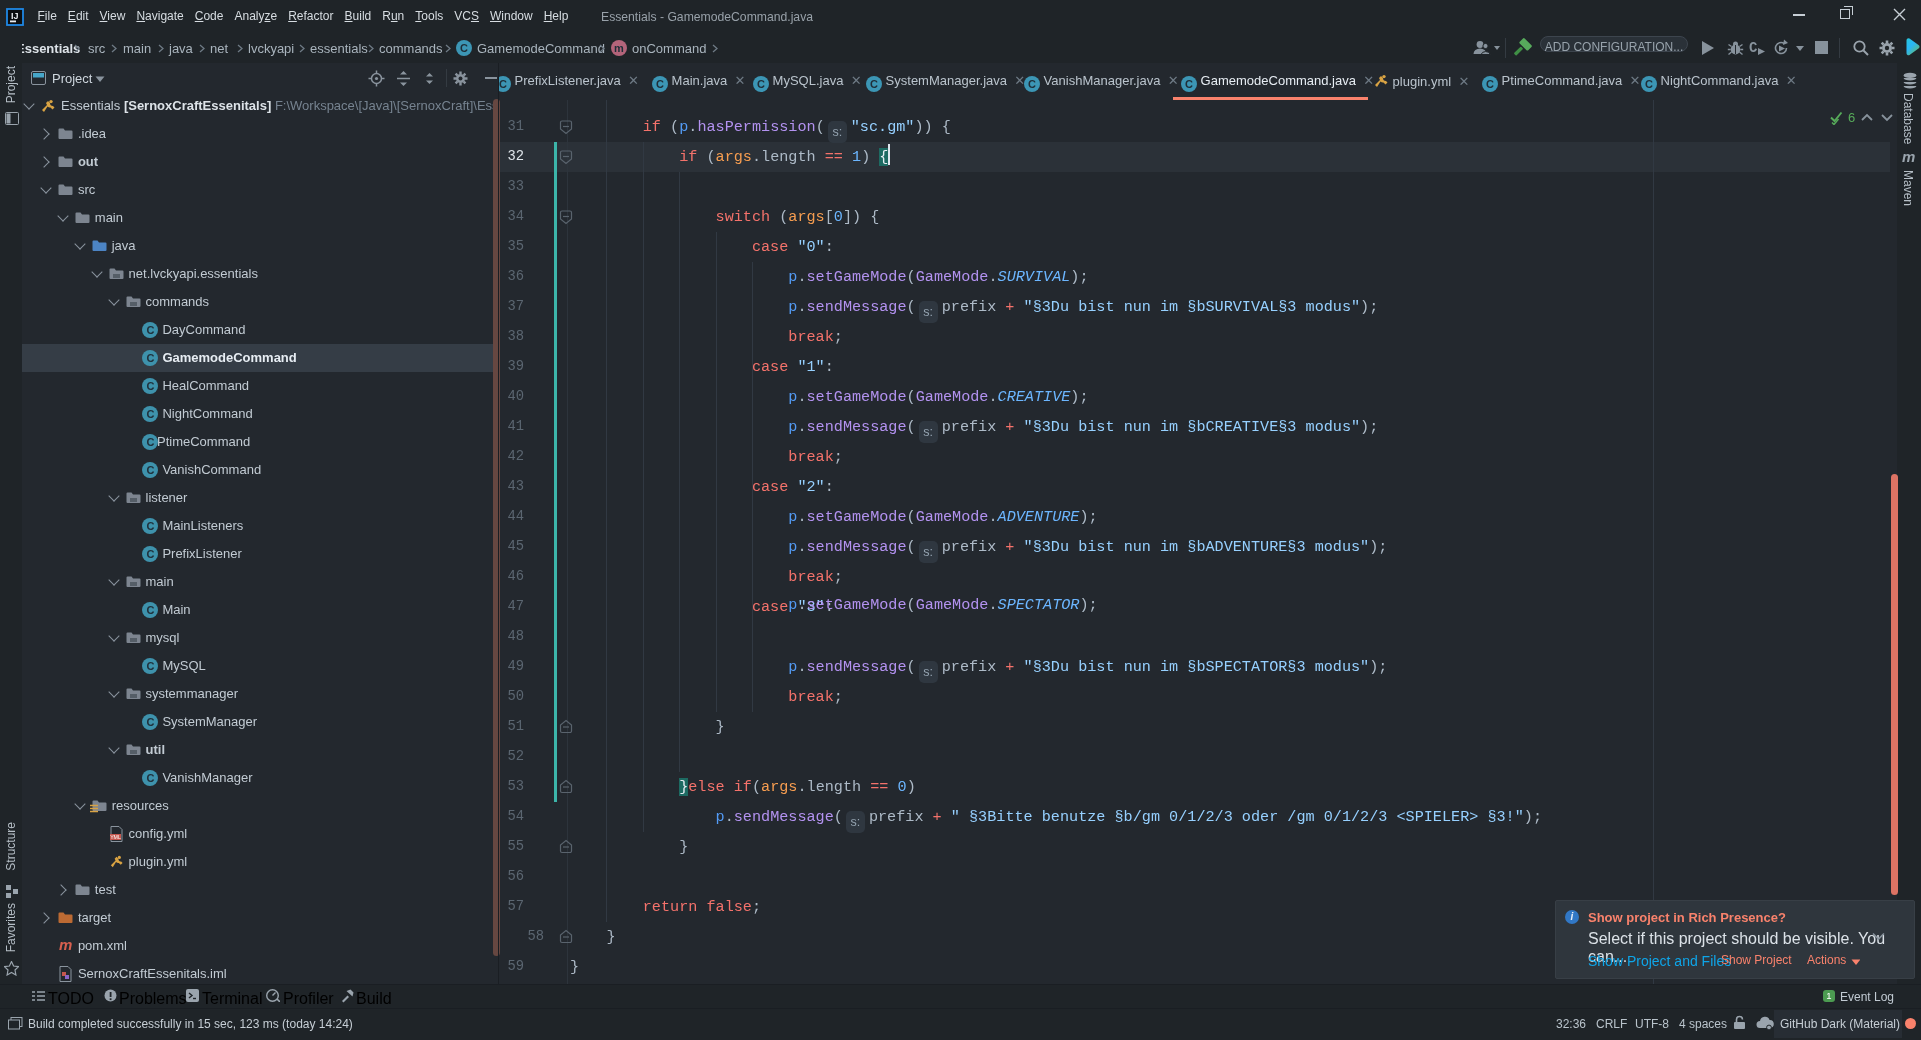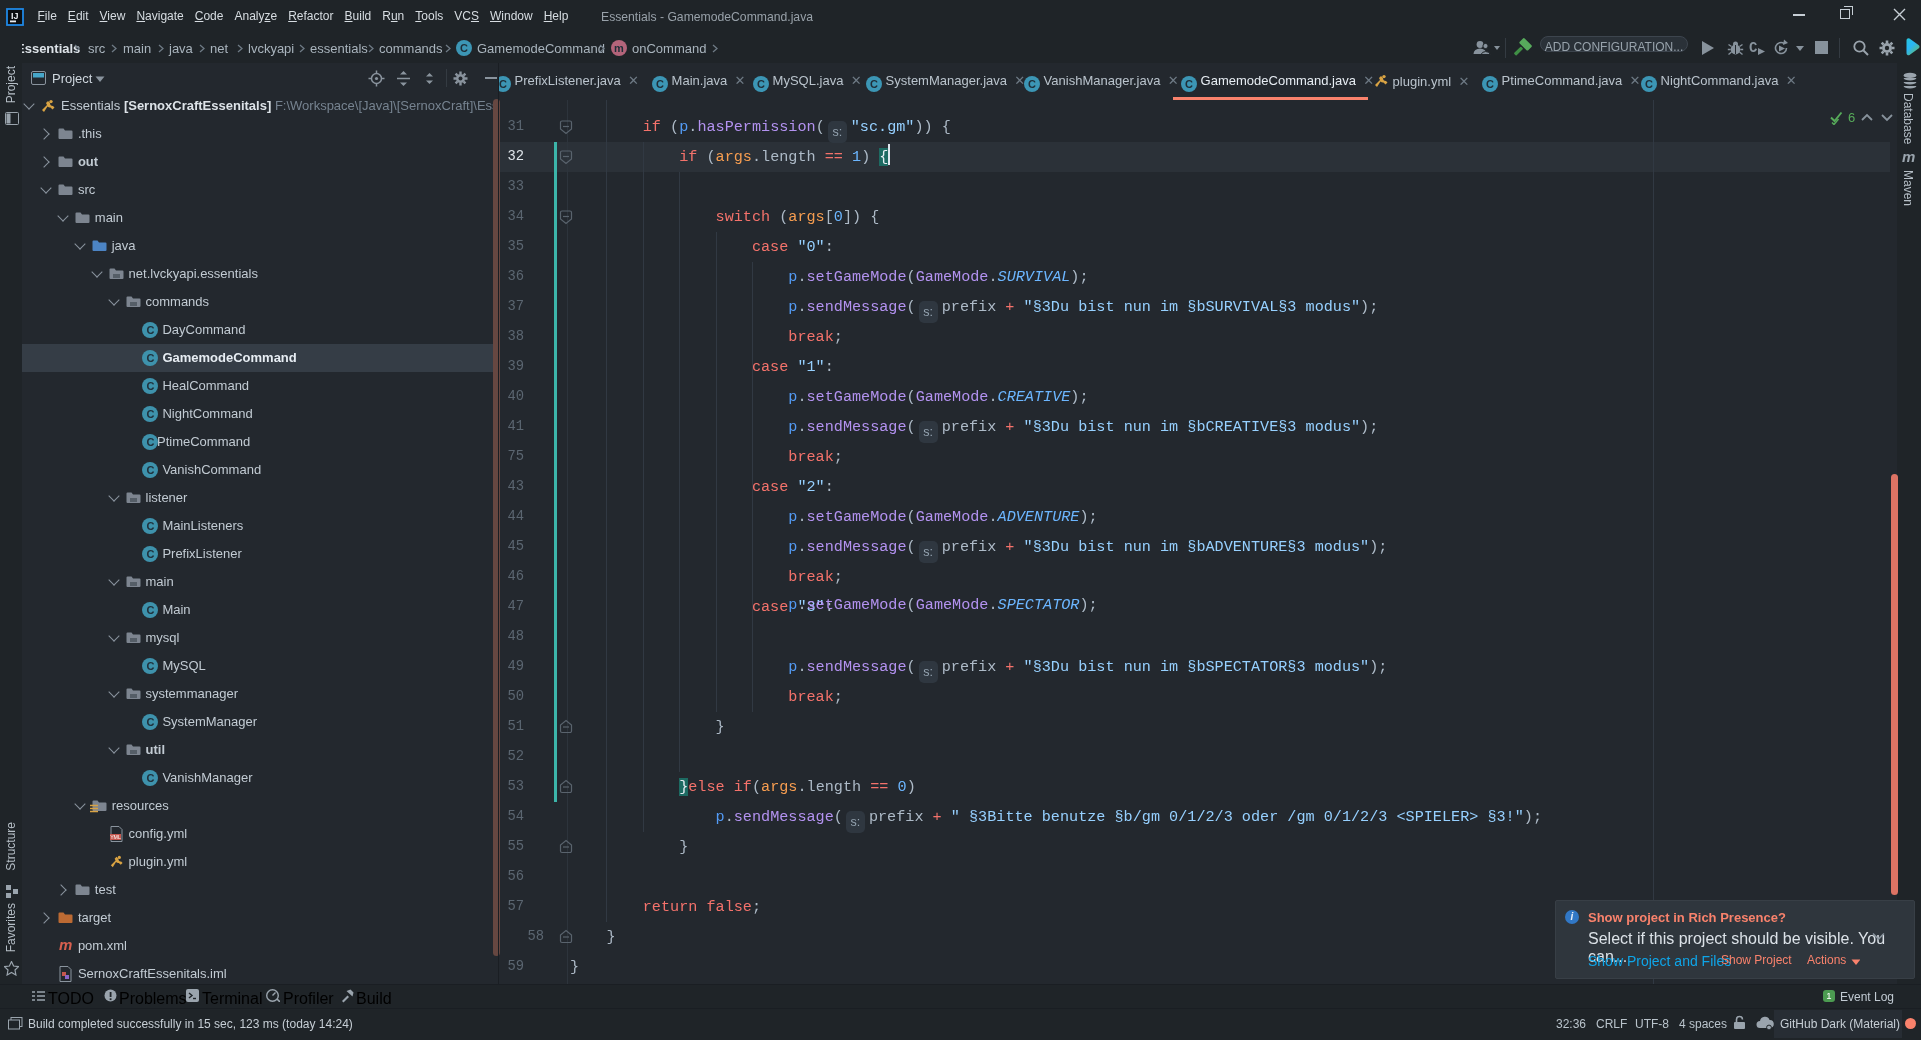--- a/index.html
+++ b/index.html
@@ -230,21 +230,21 @@
 <div class="chev open" style="left:25.0px;top:100px"></div>
 <svg class="abs" style="left:40.0px;top:98px" width="16" height="16" viewBox="0 0 16 16">
     <path d="M2 12 L7 7 L6 5 L8 3 L10 5 a3 3 0 0 0 3 3 l1.5 1.5 -2 2 -2 -2 a3.4 3.4 0 0 1 -3 -1 L4 14 Z" fill="#d9a343"></path>
     <circle cx="11" cy="3.6" r="1.7" fill="#d9a343"></circle>
   </svg>
 <div class="trow" style="left:61.0px;top:98px"><span style="color:#c2cbd3;font-weight:normal">Essentials </span><span style="color:#dde3e8;font-weight:bold">[SernoxCraftEssenitals] </span><span style="color:#768390;font-weight:normal">F:\Workspace\[Java]\[SernoxCraft]\Essentials</span></div>
 <div class="chev closed" style="left:39.900000000000006px;top:130px"></div>
 <svg class="abs" style="left:57.900000000000006px;top:127px" width="15" height="13">
     <path d="M0.5 2.5 a1 1 0 0 1 1-1 H5.5 l1.5 2 H13.5 a1 1 0 0 1 1 1 V11 a1 1 0 0 1 -1 1 H1.5 a1 1 0 0 1 -1-1 Z" fill="#7d8590"></path>
   </svg>
-<div class="trow" style="left:77.9px;top:126px"><span style="color:#c2cbd3;font-weight:normal">.this</span></div>
+<div class="trow" style="left:77.9px;top:126px"><span style="color:#c2cbd3;font-weight:normal">.idea</span></div>
 <div class="chev closed" style="left:39.900000000000006px;top:158px"></div>
 <svg class="abs" style="left:57.900000000000006px;top:155px" width="15" height="13">
     <path d="M0.5 2.5 a1 1 0 0 1 1-1 H5.5 l1.5 2 H13.5 a1 1 0 0 1 1 1 V11 a1 1 0 0 1 -1 1 H1.5 a1 1 0 0 1 -1-1 Z" fill="#7d8590"></path>
   </svg>
 <div class="trow" style="left:77.9px;top:154px"><span style="color:#c2cbd3;font-weight:bold">out</span></div>
 <div class="chev open" style="left:41.900000000000006px;top:184px"></div>
 <svg class="abs" style="left:57.900000000000006px;top:183px" width="15" height="13">
     <path d="M0.5 2.5 a1 1 0 0 1 1-1 H5.5 l1.5 2 H13.5 a1 1 0 0 1 1 1 V11 a1 1 0 0 1 -1 1 H1.5 a1 1 0 0 1 -1-1 Z" fill="#7d8590"></path>
   </svg>
 <div class="trow" style="left:77.9px;top:182px"><span style="color:#c2cbd3;font-weight:normal">src</span></div>
@@ -378,21 +378,21 @@
 <div class="lnum" style="left:464px;top:142px;color:#dfe5ea">32</div>
 <div class="lnum" style="left:464px;top:172px;color:#5b6671">33</div>
 <div class="lnum" style="left:464px;top:202px;color:#5b6671">34</div>
 <div class="lnum" style="left:464px;top:232px;color:#5b6671">35</div>
 <div class="lnum" style="left:464px;top:262px;color:#5b6671">36</div>
 <div class="lnum" style="left:464px;top:292px;color:#5b6671">37</div>
 <div class="lnum" style="left:464px;top:322px;color:#5b6671">38</div>
 <div class="lnum" style="left:464px;top:352px;color:#5b6671">39</div>
 <div class="lnum" style="left:464px;top:382px;color:#5b6671">40</div>
 <div class="lnum" style="left:464px;top:412px;color:#5b6671">41</div>
-<div class="lnum" style="left:464px;top:442px;color:#5b6671">75</div>
+<div class="lnum" style="left:464px;top:442px;color:#5b6671">42</div>
 <div class="lnum" style="left:464px;top:472px;color:#5b6671">43</div>
 <div class="lnum" style="left:464px;top:502px;color:#5b6671">44</div>
 <div class="lnum" style="left:464px;top:532px;color:#5b6671">45</div>
 <div class="lnum" style="left:464px;top:562px;color:#5b6671">46</div>
 <div class="lnum" style="left:464px;top:592px;color:#5b6671">47</div>
 <div class="lnum" style="left:464px;top:622px;color:#5b6671">48</div>
 <div class="lnum" style="left:464px;top:652px;color:#5b6671">49</div>
 <div class="lnum" style="left:464px;top:682px;color:#5b6671">50</div>
 <div class="lnum" style="left:464px;top:712px;color:#5b6671">51</div>
 <div class="lnum" style="left:464px;top:742px;color:#5b6671">52</div>

